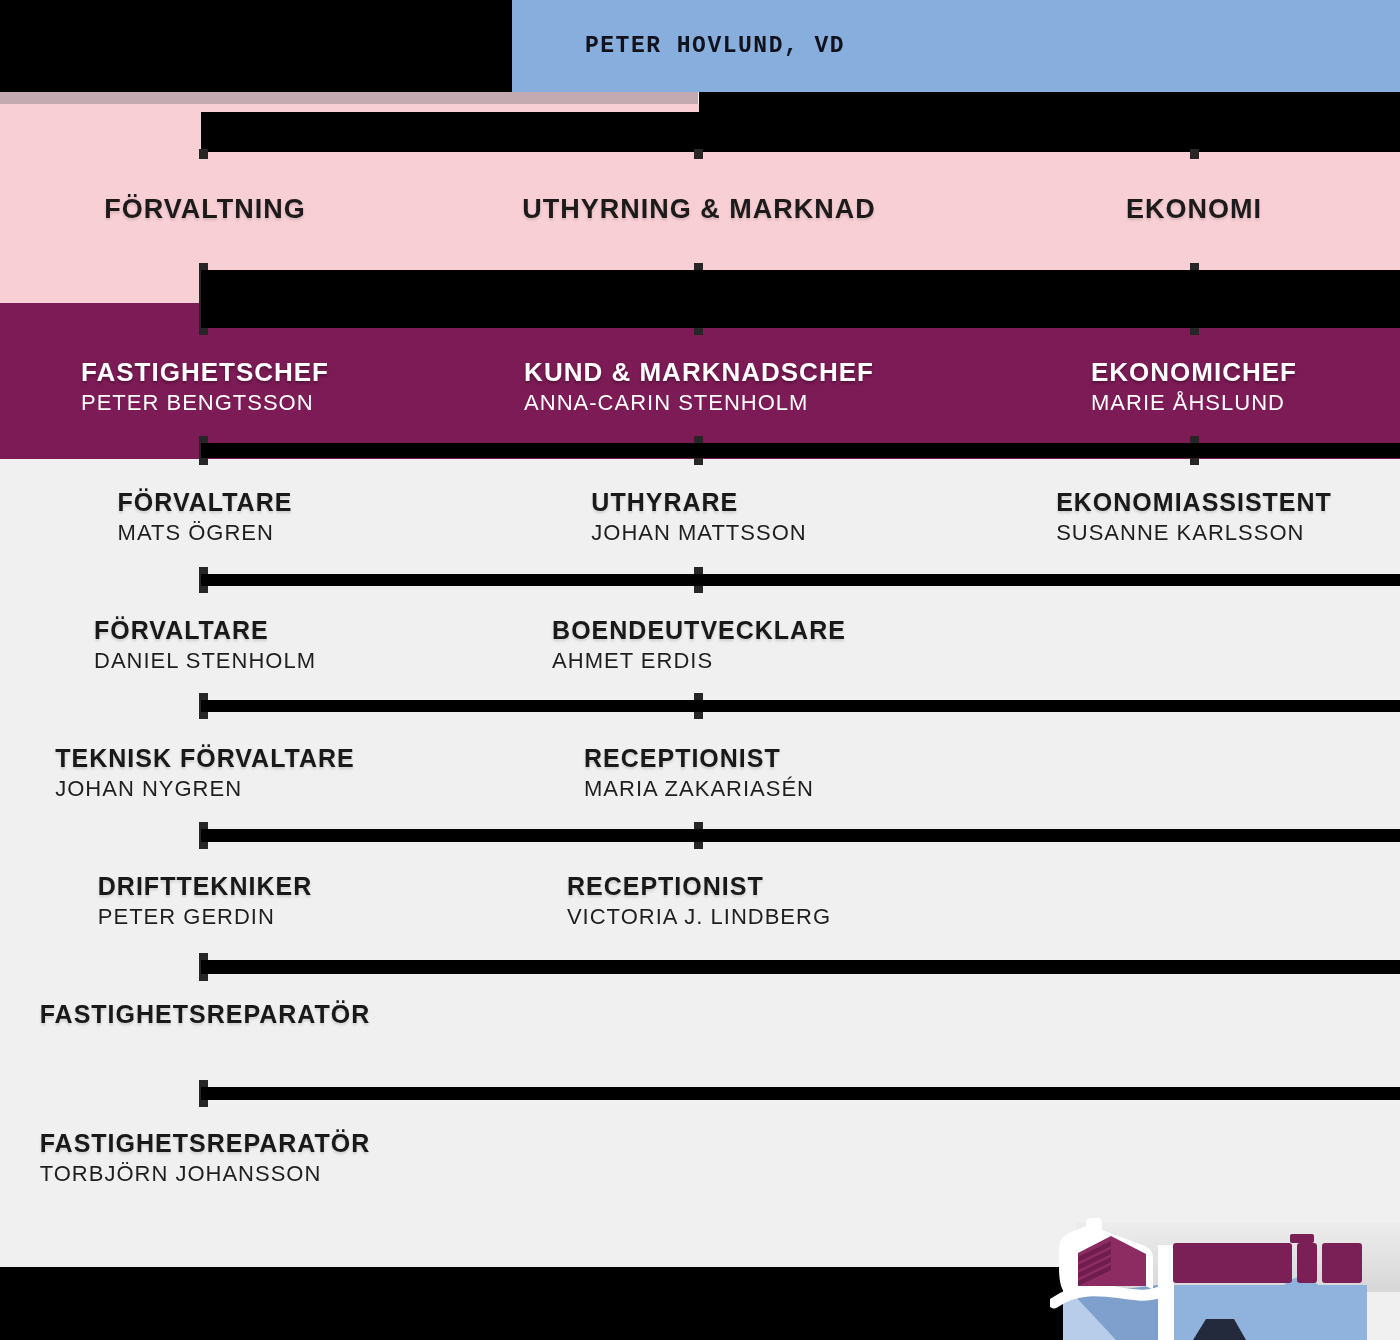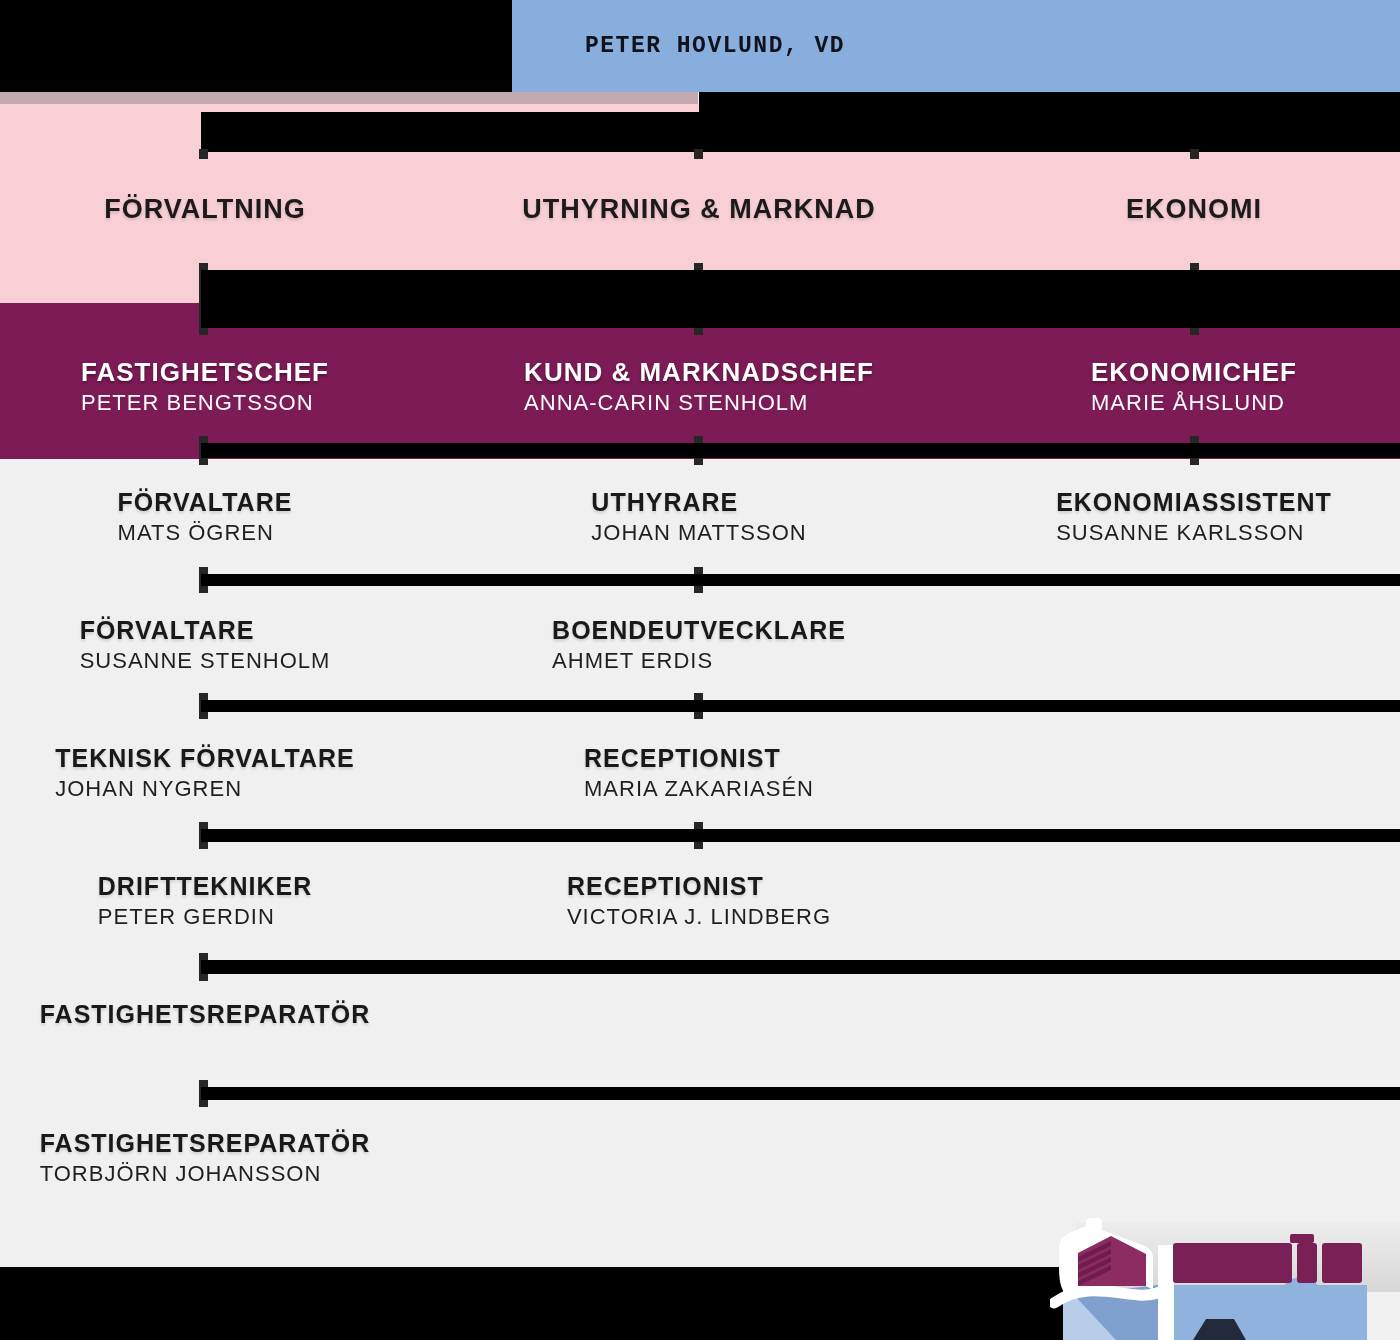--- a/index.html
+++ b/index.html
@@ -120,21 +120,21 @@
     <div class="t">UTHYRARE</div>
     <div class="n">JOHAN MATTSSON</div>
   </div>
   <div class="cell col3" style="top:487px;">
     <div class="t">EKONOMIASSISTENT</div>
     <div class="n">SUSANNE KARLSSON</div>
   </div>
 
   <div class="cell col1" style="top:615px;">
     <div class="t">FÖRVALTARE</div>
-    <div class="n">SUSANNE STENHOLM</div>
+    <div class="n">DANIEL STENHOLM</div>
   </div>
   <div class="cell col2" style="top:615px;">
     <div class="t">BOENDEUTVECKLARE</div>
     <div class="n">AHMET ERDIS</div>
   </div>
 
   <div class="cell col1" style="top:743px;">
     <div class="t">TEKNISK FÖRVALTARE</div>
     <div class="n">JOHAN NYGREN</div>
   </div>

